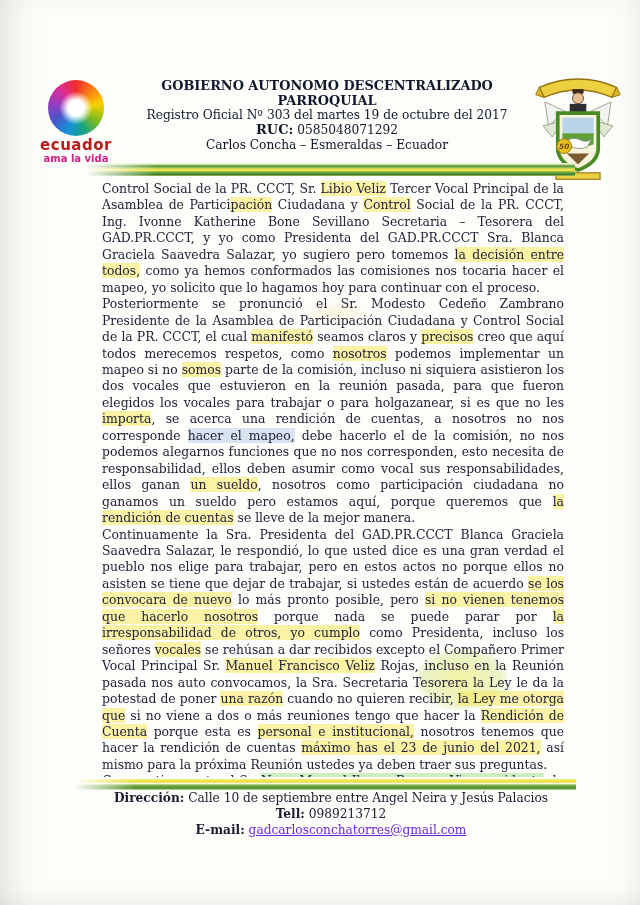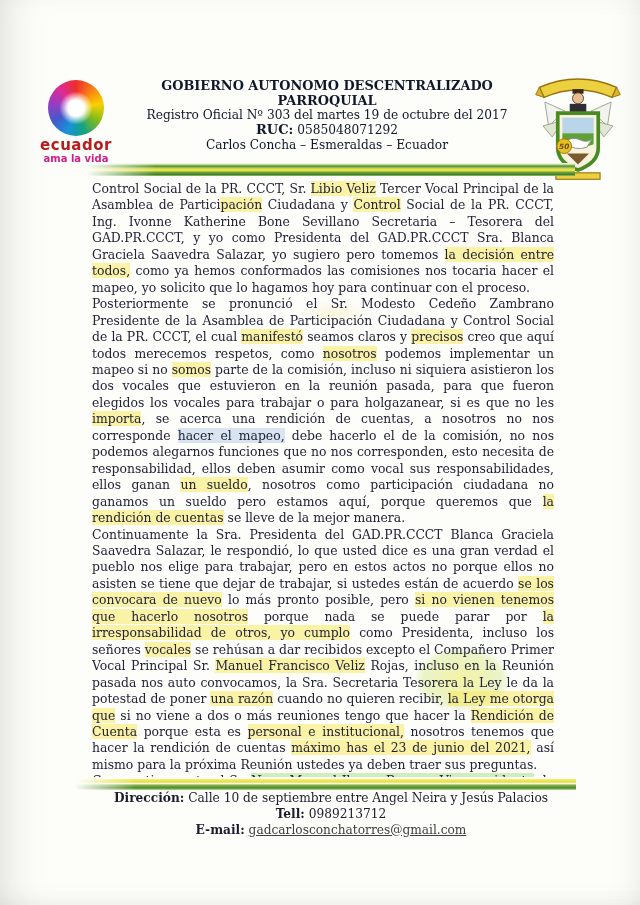--- a/index.html
+++ b/index.html
@@ -48,39 +48,39 @@
   .sep-bottom {
     top:779px; left:76px; width:500px; height:11px;
     background:
       linear-gradient(to right, rgba(255,255,255,.95), rgba(255,255,255,0) 12%),
       linear-gradient(to bottom,
         #f7ef72 0%, #e8dc3a 28%, #fbfbe8 40%, #7fb04a 58%, #49872c 82%, #c8dc9a 100%);
   }
 
   
   .doc-body {
-    position:absolute; top:181px; left:92px; width:462px; height:596px;
+    position:absolute; top:181px; left:102px; width:462px; height:596px;
     font-size:12.4px; line-height:16.45px; text-align:justify;
     color:#23233a; overflow:hidden; z-index:2;
   }
   .doc-body p { margin:0; }
   .hl-yellow { background:rgba(248,233,95,.55); }
   .hl-green  { background:rgba(150,220,120,.45); }
   .hl-blue   { background:rgba(165,195,228,.42); }
 
   .artifact { position:absolute; border-radius:45%; pointer-events:none; z-index:1; }
   .artifact-1 { top:648px; left:416px; width:92px; height:62px;
     background:radial-gradient(ellipse, rgba(235,235,90,.55), rgba(200,225,110,.35) 60%, rgba(255,255,255,0) 75%); }
   .artifact-2 { top:300px; left:300px; width:70px; height:26px;
     background:radial-gradient(ellipse, rgba(245,225,150,.3), rgba(255,255,255,0) 70%); }
 
   
   .footer { position:absolute; top:791px; left:42px; right:20px; text-align:center; font-size:12.2px; line-height:1.3; color:#1c1c30; }
   .footer b { font-weight:bold; }
-  .email-link { color:#404040; text-decoration:underline; }
+  .email-link { color:#6d28d9; text-decoration:underline; }
 </style>
 </head>
 <body>
 
 <div class="page">
 
   <div class="header">
     <div class="logo-ecuador">
       <div class="spiral"></div>
       <div class="logo-word">ecuador</div>

